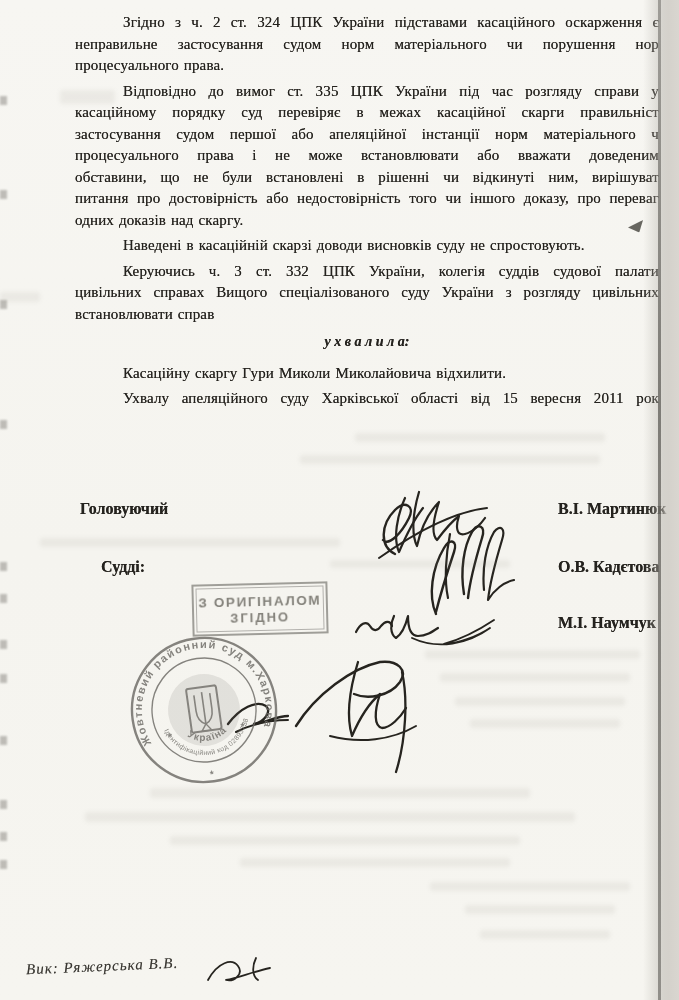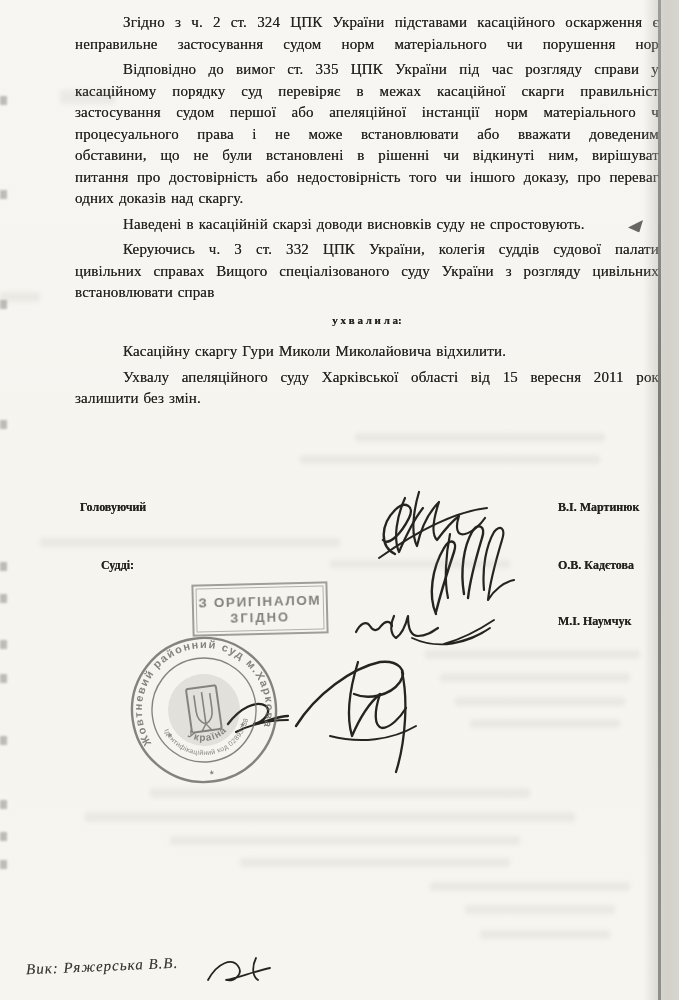--- a/index.html
+++ b/index.html
@@ -14,26 +14,26 @@
   .para{margin:0 0 4px 0;}
   .line{
     font-size:15px;line-height:21.5px;height:21.5px;overflow:hidden;
     text-align:justify;text-align-last:justify;
     letter-spacing:.15px;word-spacing:1px;
     text-shadow:0 0 .5px rgba(34,30,24,.75);
   }
   .line.last{text-align-last:left;}
   .indent{text-indent:48px;}
   .heading{
-    font-weight:bold;text-align:center;font-size:11px;line-height:21.5px;
-    margin:6px 0 10px 0;text-shadow:0 0 .6px rgba(34,30,24,.8);
+    font-weight:bold;text-align:center;font-size:14px;line-height:21.5px;
+    margin:6px 0 10px 0;text-shadow:0 0 .6px rgba(34,30,24,.8);font-style:italic;
   }
   
   .sig-label,.sig-name{
-    position:absolute;font-weight:bold;font-size:12px;
+    position:absolute;font-weight:bold;font-size:16px;
     text-shadow:0 0 .5px rgba(34,30,24,.8);white-space:nowrap;
   }
   
   .stamp{
     position:absolute;left:192px;top:583px;width:132px;height:48px;
     border:2px solid rgba(122,121,116,.7);
     transform:rotate(-1.4deg);
     display:flex;flex-direction:column;justify-content:center;align-items:center;
     color:#84827b;font-family:"Liberation Sans","DejaVu Sans",sans-serif;
     font-weight:bold;filter:blur(.2px);
@@ -70,20 +70,21 @@
 </head>
 <body>
 
 <div class="page">
 
   <div class="textcol">
 
     <div class="para">
       <div class="line indent">Згідно з ч. 2 ст. 324 ЦПК України підставами касаційного оскарження є</div>
       <div class="line">неправильне застосування судом норм матеріального чи порушення нор</div>
+      <div class="line last">процесуального права.</div>
     </div>
 
     <div class="para">
       <div class="line indent">Відповідно до вимог ст. 335 ЦПК України під час розгляду справи у</div>
       <div class="line">касаційному порядку суд перевіряє в межах касаційної скарги правильніст</div>
       <div class="line">застосування судом першої або апеляційної інстанції норм матеріального ч</div>
       <div class="line">процесуального права і не може встановлювати або вважати доведеним</div>
       <div class="line">обставини, що не були встановлені в рішенні чи відкинуті ним, вирішуват</div>
       <div class="line">питання про достовірність або недостовірність того чи іншого доказу, про переваг</div>
       <div class="line last">одних доказів над скаргу.</div>
@@ -100,21 +101,20 @@
     </div>
 
     <div class="heading">у х в а л и л а:</div>
 
     <div class="para">
       <div class="line last indent">Касаційну скаргу Гури Миколи Миколайовича відхилити.</div>
     </div>
 
     <div class="para">
       <div class="line indent">Ухвалу апеляційного суду Харківської області від 15 вересня 2011 рок</div>
-      <div class="line last">залишити без змін.</div>
     </div>
 
   </div>
 
   <div class="sig-label" style="left:80px;top:500px;">Головуючий</div>
   <div class="sig-name" style="left:558px;top:500px;">В.І. Мартинюк</div>
   <div class="sig-label" style="left:80px;top:558px;margin-left:21px;">Судді:</div>
   <div class="sig-name" style="left:558px;top:558px;">О.В. Кадєтова</div>
   <div class="sig-name" style="left:558px;top:614px;">М.І. Наумчук</div>
 

